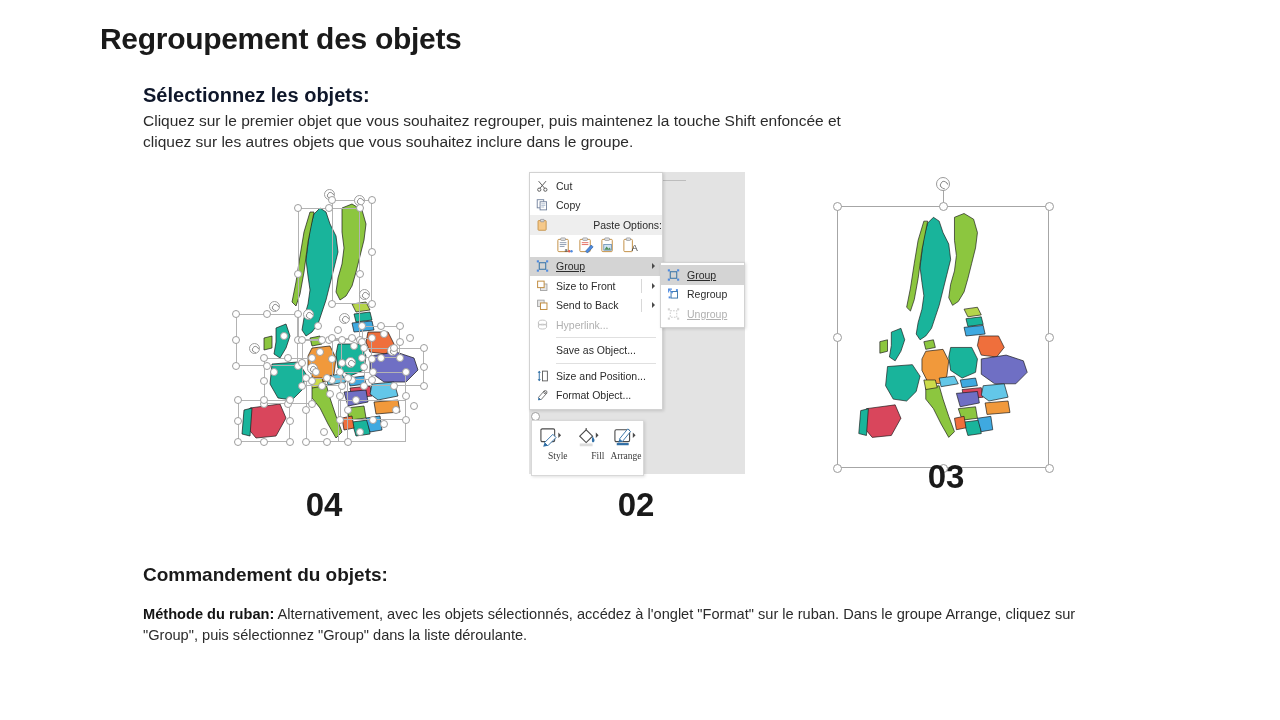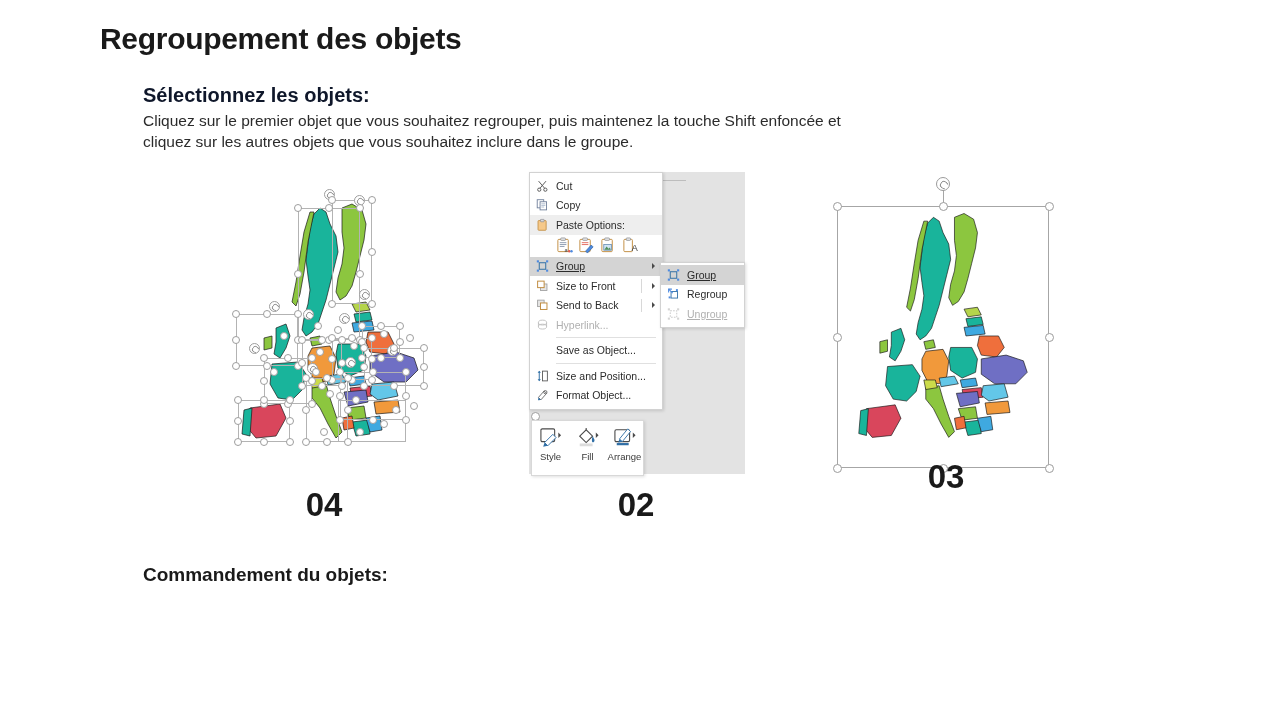--- a/index.html
+++ b/index.html
@@ -218,21 +218,21 @@
     left: 2px; top: 248px;
     width: 113px; height: 56px;
     background: #ffffff;
     border: 1px solid #d8d8d8;
     box-shadow: 1px 1px 3px rgba(0,0,0,0.13);
     display: flex;
     justify-content: space-around;
     align-items: flex-start;
     padding-top: 5px;
   }
-  .mt-item { width: 34px; text-align: center; }
+  .mt-item { width: 34px; text-align: right; font-family: Liberation Serif, serif; }
   .mt-ico { height: 24px; display:flex; align-items:center; justify-content:center; }
   .mt-label { font-size: 9.5px; color: #3a3a3a; margin-top: 1px; }
 
   
   #stray-handle {
     position: absolute;
     left: 2px; top: 240px;
     width: 9px; height: 9px;
     background: #ffffff;
     border: 1.2px solid #9e9e9e;
@@ -462,21 +462,21 @@
           <rect x="1.5" y="1.5" width="8" height="10" fill="#fff" stroke="#6f7f9a" stroke-width="1.1"></rect>
           <rect x="5" y="4" width="8" height="10" fill="#fff" stroke="#6f7f9a" stroke-width="1.1"></rect>
           <line x1="6.5" y1="6.5" x2="11.5" y2="6.5" stroke="#9aabc2" stroke-width="0.9"></line>
           <line x1="6.5" y1="8.5" x2="11.5" y2="8.5" stroke="#9aabc2" stroke-width="0.9"></line>
           <line x1="6.5" y1="10.5" x2="10" y2="10.5" stroke="#9aabc2" stroke-width="0.9"></line>
         </svg>
       </span>
       <span>Copy</span>
     </div>
 
-    <div class="mi" style="background:#eeeeee;">
+    <div class="mi" style="background:#eeeeee;justify-content:flex-end;">
       <span class="ico">
         <svg width="13" height="13" viewBox="0 0 16 16">
           <rect x="2.5" y="2.5" width="10" height="12" rx="1" fill="#f6c98a" stroke="#c08b3e" stroke-width="1"></rect>
           <rect x="5.5" y="1" width="4.5" height="3" rx="0.8" fill="#d9dade" stroke="#8d8f94" stroke-width="0.9"></rect>
         </svg>
       </span>
       <span>Paste Options:</span>
     </div>
 
     <div class="paste-row">
@@ -728,13 +728,16 @@
   <div class="handle" style="left:217px;top:272px;"></div>
 </div>
 
 <div class="step-num" id="step-num-1">04</div>
 <div class="step-num" id="step-num-2">02</div>
 <div class="step-num" id="step-num-3">03</div>
 
 <div id="group-heading">Commandement du objets:</div>
 
 <div id="method-block">
+  <p>
+    <span class="m-lead">Méthode du ruban:</span><span> Alternativement, avec les objets sélectionnés, accédez à l'onglet "Format" sur le ruban. Dans le groupe Arrange, cliquez sur "Group", puis sélectionnez "Group" dans la liste déroulante.</span>
+  </p>
 </div>
 
 </body></html>

